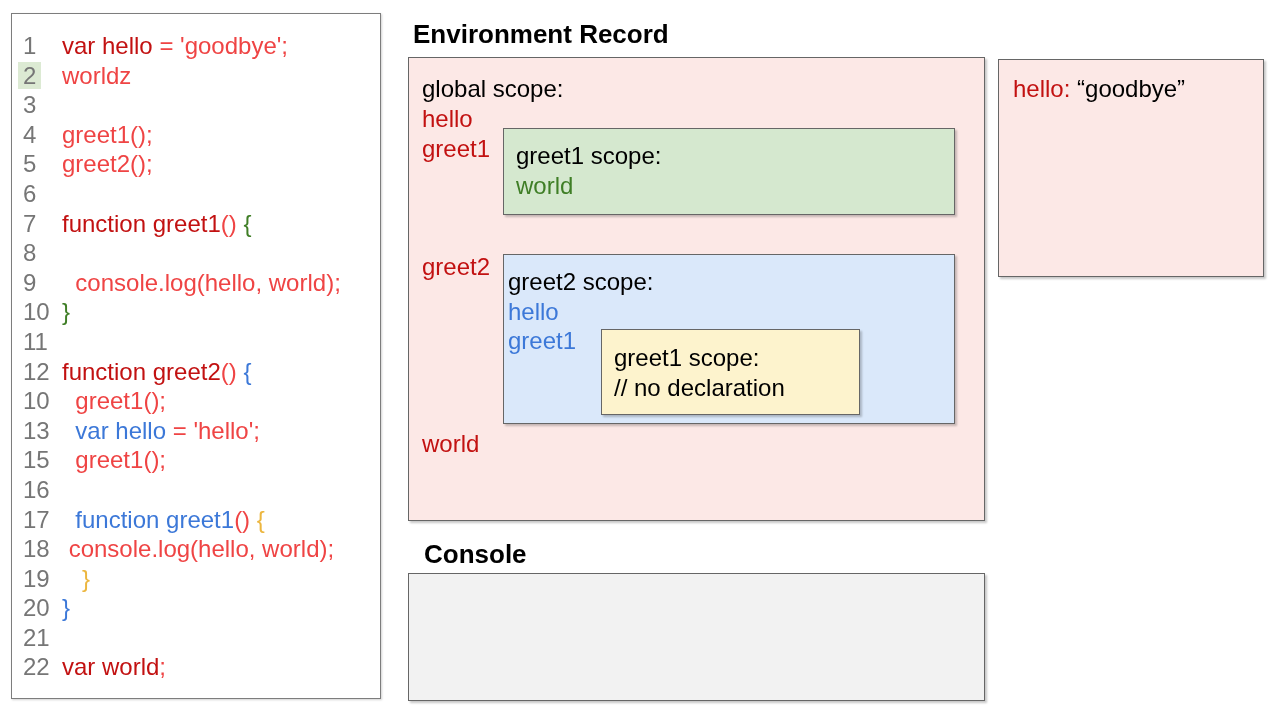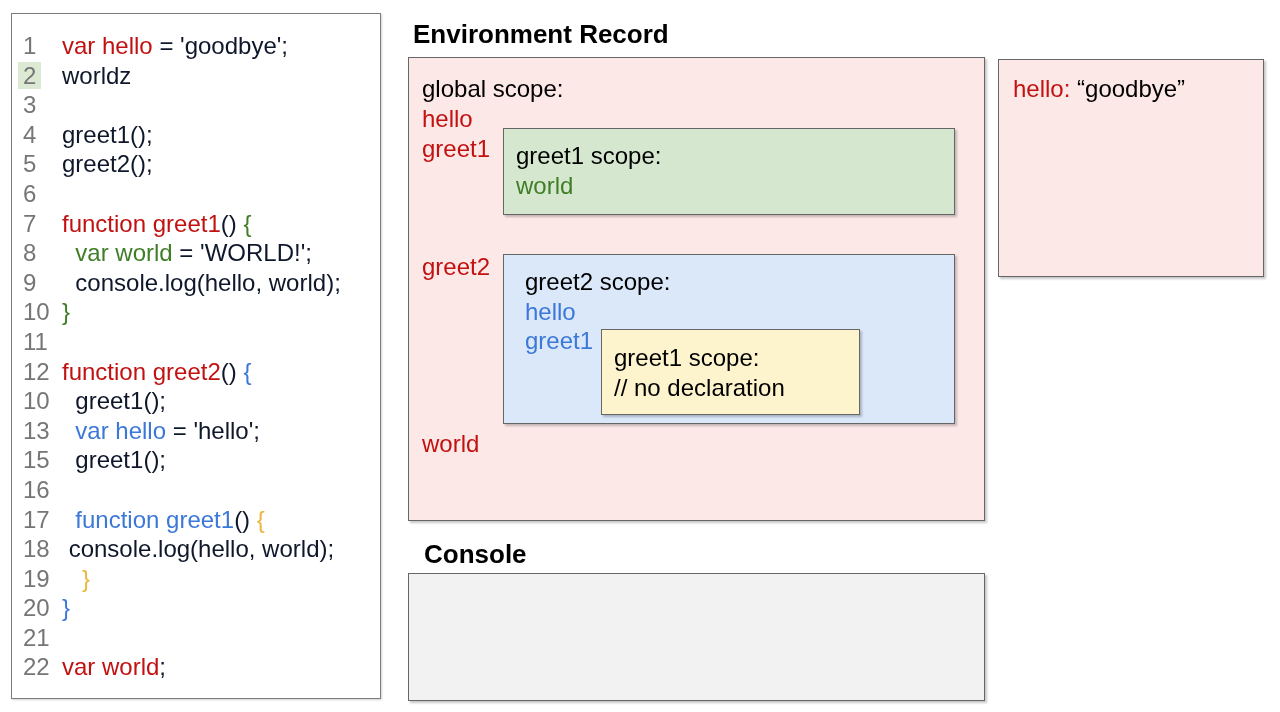--- a/index.html
+++ b/index.html
@@ -10,21 +10,21 @@
   
   .code-panel{position:absolute;left:11px;top:13px;width:370px;height:686px;
       background:#ffffff;border:1px solid #7d7d7d;
       box-shadow:1px 1px 2px rgba(0,0,0,0.18);box-sizing:border-box;}
   .code-lines{position:absolute;left:0;top:17px;width:100%;}
   .code-line{display:flex;height:29.6px;line-height:29.6px;font-size:24px;white-space:pre;}
   .code-line .num{width:39px;padding-left:11px;box-sizing:content-box;
       color:var(--line-number);flex:0 0 auto;}
   .code-line .num .hl{background:var(--highlight-green);padding:0 5px;margin-left:-5px;}
   .code-line .code{flex:1 1 auto;color:#000;}
-  .seg-k{color:#0f172a;margin-top:38px;}
+  .seg-k{color:#ef4444;margin-top:38px;}
   .seg-r{color:var(--red);}
   .seg-b{color:var(--blue);}
   .seg-g{color:var(--green);}
   .seg-y{color:var(--gold);}
 
   
   .sec-title{position:absolute;font-size:26px;font-weight:bold;color:#000;line-height:30px;}
   .t-env{left:413px;top:19px;}
   .t-gc{left:1013px;top:19px;}
   .t-console{left:424px;top:539px;}
@@ -40,21 +40,21 @@
   .er-label.red{color:var(--red);}
   .lbl-global{top:16px;color:#000;}
   .lbl-hello{top:46px;}
   .lbl-greet1{top:76px;}
   .lbl-greet2{top:194px;}
   .lbl-world{top:371px;}
 
   .greet1-scope{left:94px;top:70px;width:452px;height:87px;background:var(--green-fill);
       position:absolute;padding:12px 0 0 12px;}
   .greet2-scope{left:94px;top:196px;width:452px;height:170px;background:var(--blue-fill);
-      position:absolute;padding:12px 0 0 21px;}
+      position:absolute;padding:12px 0 0 4px;}
   .inner-scope{left:97px;top:74px;width:259px;height:86px;background:var(--yellow-fill);
       position:absolute;padding:13px 0 0 12px;}
   .scope-title{color:#000;}
   .scope-var-green{color:var(--green);}
   .scope-var-blue{color:var(--blue);}
   .scope-comment{color:#000;}
 
   .gc-entry{position:absolute;left:14px;top:14px;white-space:pre;}
   .gc-key{color:var(--red);}
   .gc-value{color:#000;}
@@ -66,21 +66,21 @@
 
   <div class="code-panel">
     <div class="code-lines" id="code-lines">
         <div class="code-line"><span class="num"><span>1</span></span><span class="code"><span class="seg-r">var hello</span><span class="seg-k"> = 'goodbye';</span></span></div>
         <div class="code-line"><span class="num"><span class="hl">2</span></span><span class="code"><span class="seg-k">worldz</span></span></div>
         <div class="code-line"><span class="num"><span>3</span></span><span class="code"></span></div>
         <div class="code-line"><span class="num"><span>4</span></span><span class="code"><span class="seg-k">greet1();</span></span></div>
         <div class="code-line"><span class="num"><span>5</span></span><span class="code"><span class="seg-k">greet2();</span></span></div>
         <div class="code-line"><span class="num"><span>6</span></span><span class="code"></span></div>
         <div class="code-line"><span class="num"><span>7</span></span><span class="code"><span class="seg-r">function greet1</span><span class="seg-k">() </span><span class="seg-g">{</span></span></div>
-        <div class="code-line"><span class="num"><span>8</span></span><span class="code"><span class="seg-g">  var world</span><span class="seg-k"> = 'WORLD!';</span></span></div>
+        <div class="code-line"><span class="num"><span>8</span></span></div>
         <div class="code-line"><span class="num"><span>9</span></span><span class="code"><span class="seg-k">  console.log(hello, world);</span></span></div>
         <div class="code-line"><span class="num"><span>10</span></span><span class="code"><span class="seg-g">}</span></span></div>
         <div class="code-line"><span class="num"><span>11</span></span><span class="code"></span></div>
         <div class="code-line"><span class="num"><span>12</span></span><span class="code"><span class="seg-r">function greet2</span><span class="seg-k">() </span><span class="seg-b">{</span></span></div>
         <div class="code-line"><span class="num"><span>10</span></span><span class="code"><span class="seg-k">  greet1();</span></span></div>
         <div class="code-line"><span class="num"><span>13</span></span><span class="code"><span class="seg-b">  var hello</span><span class="seg-k"> = 'hello';</span></span></div>
         <div class="code-line"><span class="num"><span>15</span></span><span class="code"><span class="seg-k">  greet1();</span></span></div>
         <div class="code-line"><span class="num"><span>16</span></span><span class="code"></span></div>
         <div class="code-line"><span class="num"><span>17</span></span><span class="code"><span class="seg-b">  function greet1</span><span class="seg-k">() </span><span class="seg-y">{</span></span></div>
         <div class="code-line"><span class="num"><span>18</span></span><span class="code"><span class="seg-k"> console.log(hello, world);</span></span></div>

